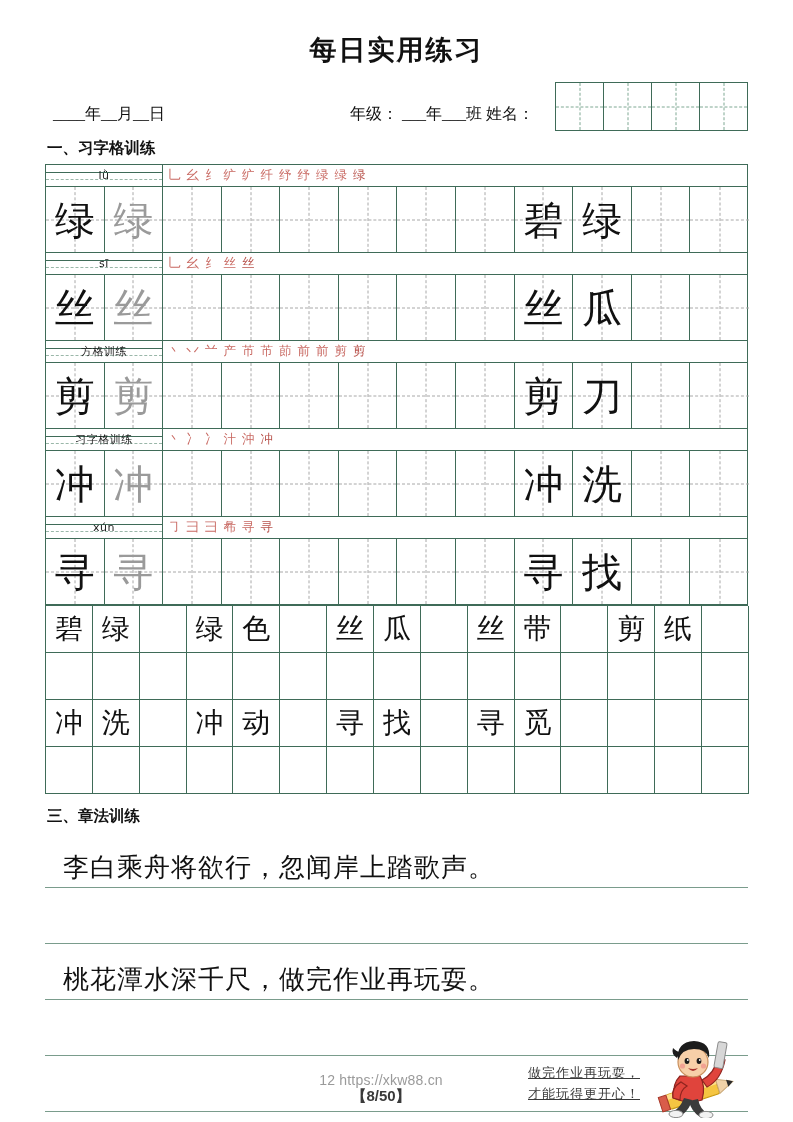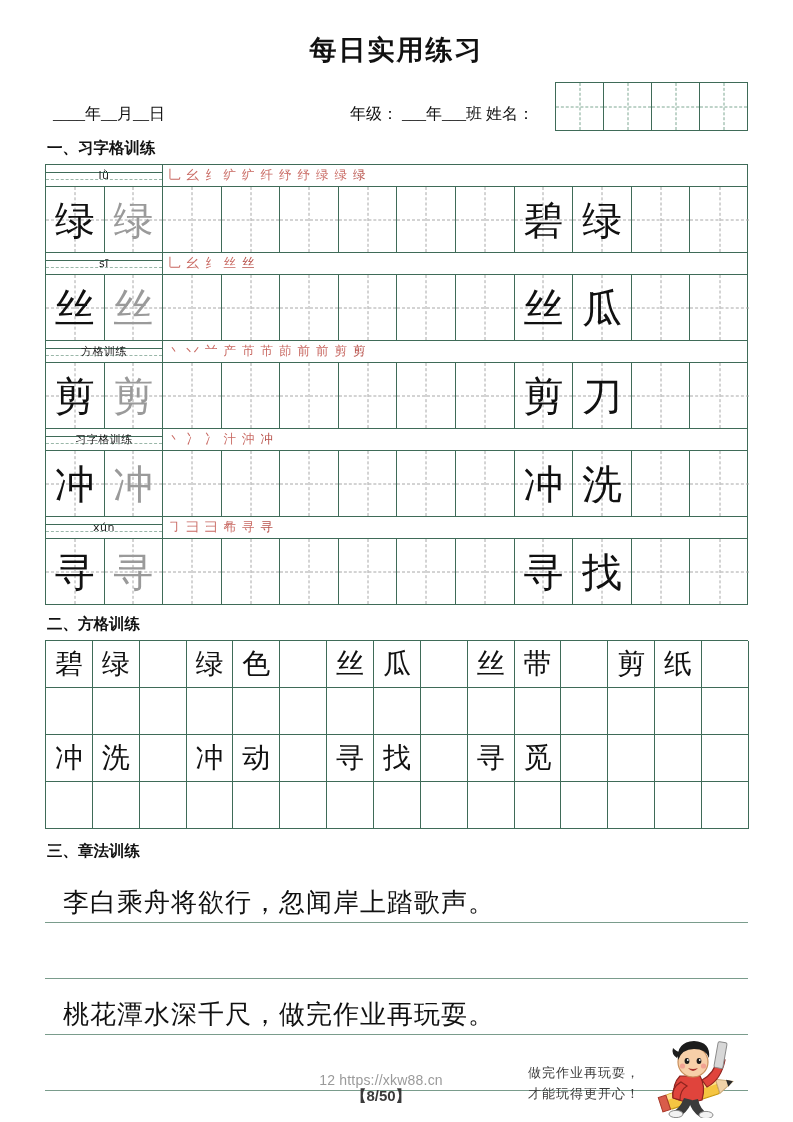--- a/index.html
+++ b/index.html
@@ -177,21 +177,21 @@
     text-align:center;width:170px;
     color:#9a9a9a;
   }
   .wm .u{font-size:14px;letter-spacing:.2px;}
   .wm .p{font-size:15px;font-weight:bold;color:#3a3a3a;margin-top:-1px;}
   .slogan{
     position:absolute;left:528px;top:48px;
     color:#3a3a3a;
     font-family:"DejaVu Serif","Liberation Serif",serif;
   }
-  .slogan div{font-size:13px;line-height:1.65;letter-spacing:1px;}
+  .slogan div{font-size:13px;line-height:1.65;letter-spacing:1px;text-decoration:underline;}
   .mascot{position:absolute;left:650px;top:22px;width:90px;height:82px;}
 </style>
 </head>
 <body>
 
 <div class="page">
 
   <div class="title">每日实用练习</div>
 
   <div class="meta-row">
@@ -398,23 +398,20 @@
           <span class="hz dark">寻</span>
         </div>
         <div class="tcell">
           <span class="hz dark">找</span>
         </div>
         <div class="tcell"></div>
         <div class="tcell"></div>
       </div>
     </div>
 
-  <div class="sec-head" style="margin-top:9px;">
-    <span>二、</span><span>方格训练</span>
-  </div>
   <div class="fg-table" id="fg">
       <div class="fg-row">
         <div class="fg-cell">
           <span>碧</span>
         </div>
         <div class="fg-cell">
           <span>绿</span>
         </div>
         <div class="fg-cell"></div>
         <div class="fg-cell">

